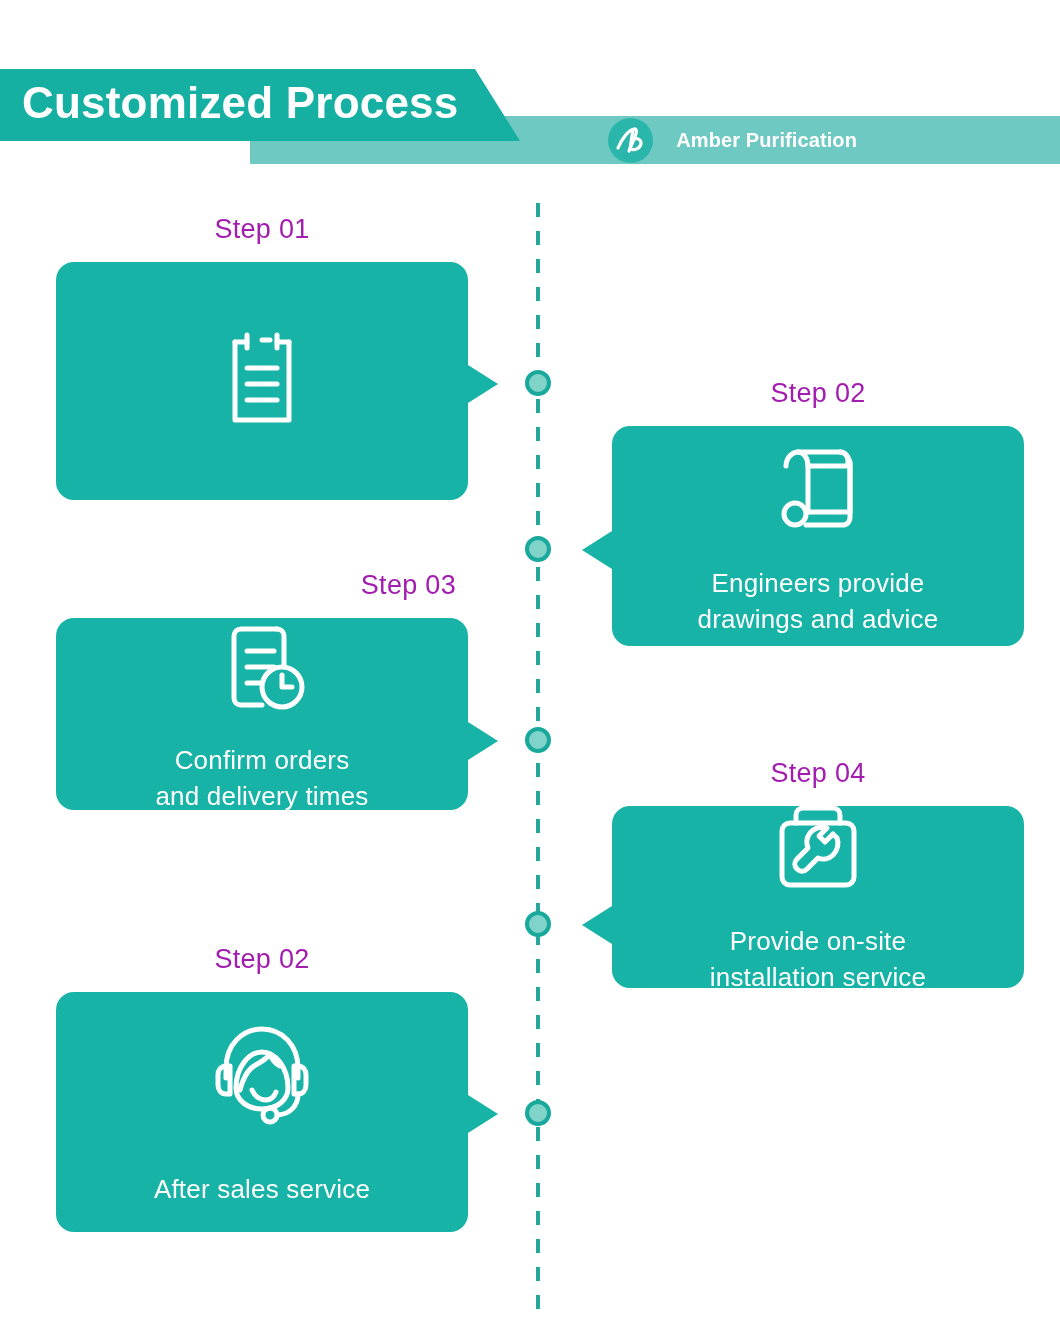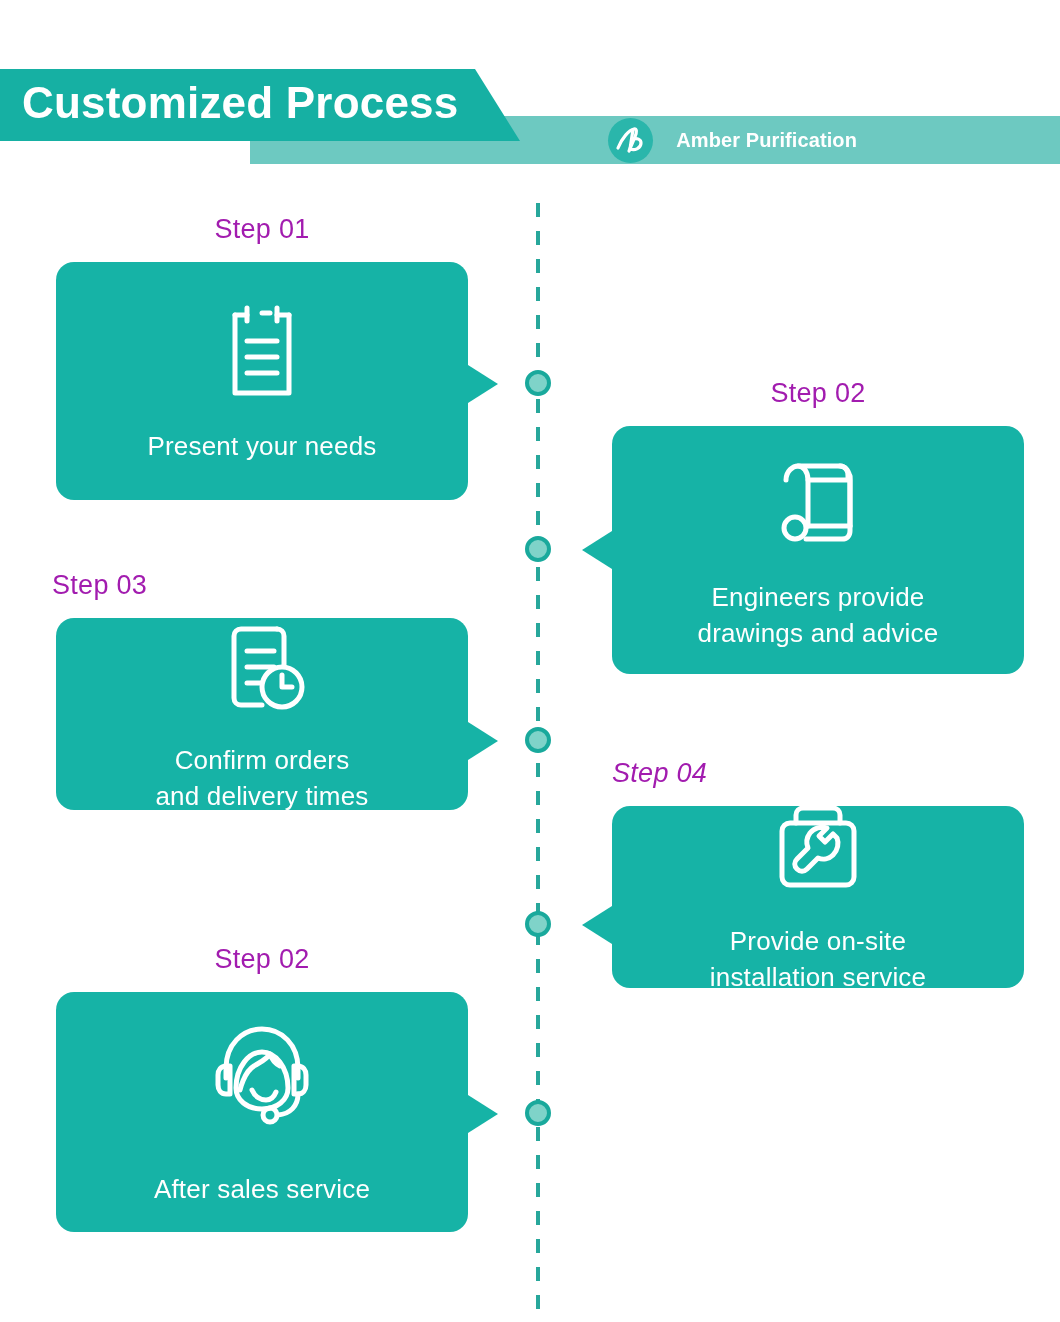--- a/index.html
+++ b/index.html
@@ -186,67 +186,66 @@
         <line x1="28" y1="18" x2="40" y2="18"></line>
         <line x1="70" y1="18" x2="82" y2="18"></line>
         <line x1="40" y1="11" x2="40" y2="24"></line>
         <line x1="55" y1="16" x2="63" y2="16"></line>
         <line x1="70" y1="11" x2="70" y2="24"></line>
         <line x1="40" y1="44" x2="70" y2="44"></line>
         <line x1="40" y1="60" x2="70" y2="60"></line>
         <line x1="40" y1="76" x2="70" y2="76"></line>
       </svg>
     </span>
-    <div class="card-text">Present your needs</div>
   </div>
   <div class="tail tail-right" style="left:468px; top:365px;"></div>
 </div>
 
 <div class="step">
   <div class="step-label" style="left:612px; top:378px; width:412px; text-align:center;">Step  02</div>
-  <div class="card" style="left:612px; top:426px; width:412px; height:248px;">
+  <div class="card" style="left:612px; top:426px; width:412px; height:220px;">
     <span class="card-icon">
       <svg width="112" height="110" viewBox="0 0 112 110" fill="none" stroke="#ffffff" stroke-width="5" stroke-linecap="round" stroke-linejoin="round">
         <path d="M24 32 C24 23, 31 18, 36 18 C41 18, 46 23, 46 32 L46 78"></path>
         <circle cx="33" cy="80" r="11"></circle>
         <path d="M44 91 L80 91 C85 91, 88 88, 88 83 L88 28"></path>
         <path d="M36 18 L78 18 C83 18, 86 22, 86 28 L86 30"></path>
         <path d="M78 18 C83 18, 88 23, 88 32 L88 78"></path>
         <line x1="46" y1="32" x2="86" y2="32"></line>
         <line x1="46" y1="78" x2="88" y2="78"></line>
       </svg>
     </span>
     <div class="card-text">Engineers provide
 drawings and advice</div>
   </div>
   <div class="tail tail-left" style="left:582px; top:531px;"></div>
 </div>
 
 <div class="step">
-  <div class="step-label" style="left:52px; top:570px; width:412px; text-align:left;">Step  03</div>
+  <div class="step-label" style="left:44px; top:570px; width:412px; text-align:right;">Step  03</div>
   <div class="card" style="left:56px; top:618px; width:412px; height:192px;">
     <span class="card-icon">
       <svg width="110" height="108" viewBox="0 0 110 108" fill="none" stroke="#ffffff" stroke-width="5" stroke-linecap="round" stroke-linejoin="round">
         <path d="M70 16 L34 16 C30 16, 27 19, 27 23 L27 85 C27 89, 30 92, 34 92 L55 92"></path>
         <path d="M70 16 C74 16, 77 19, 77 23 L77 52"></path>
         <line x1="40" y1="38" x2="67" y2="38"></line>
         <line x1="40" y1="54" x2="67" y2="54"></line>
         <line x1="40" y1="70" x2="55" y2="70"></line>
         <circle cx="75" cy="74" r="20"></circle>
         <path d="M75 62 L75 74 L85 74"></path>
       </svg>
     </span>
     <div class="card-text">Confirm orders
 and delivery times</div>
   </div>
   <div class="tail tail-right" style="left:468px; top:722px;"></div>
 </div>
 
 <div class="step">
-  <div class="step-label" style="left:612px; top:758px; width:412px; text-align:left;font-style:italic;">Step  04</div>
+  <div class="step-label" style="left:612px; top:758px; width:412px; text-align:center;">Step  04</div>
   <div class="card" style="left:612px; top:806px; width:412px; height:182px;">
     <span class="card-icon">
       <svg width="110" height="104" viewBox="0 0 110 104" fill="none" stroke="#ffffff" stroke-width="5" stroke-linecap="round" stroke-linejoin="round">
         <path d="M33 25 L33 17 C33 13, 36 10, 40 10 L70 10 C74 10, 77 13, 77 17 L77 25"></path>
         <rect x="19" y="25" width="72" height="62" rx="8"></rect>
         <path d="M70 36 L62 44 L56 38 L64 30 C58 28, 51 30, 47 35 C44 39, 43 45, 45 50 L34 61
                  C31 64, 31 68, 34 71 C37 74, 41 74, 44 71 L55 60 C60 62, 66 61, 70 57
                  C75 52, 76 45, 74 40 Z"></path>
       </svg>
     </span>

